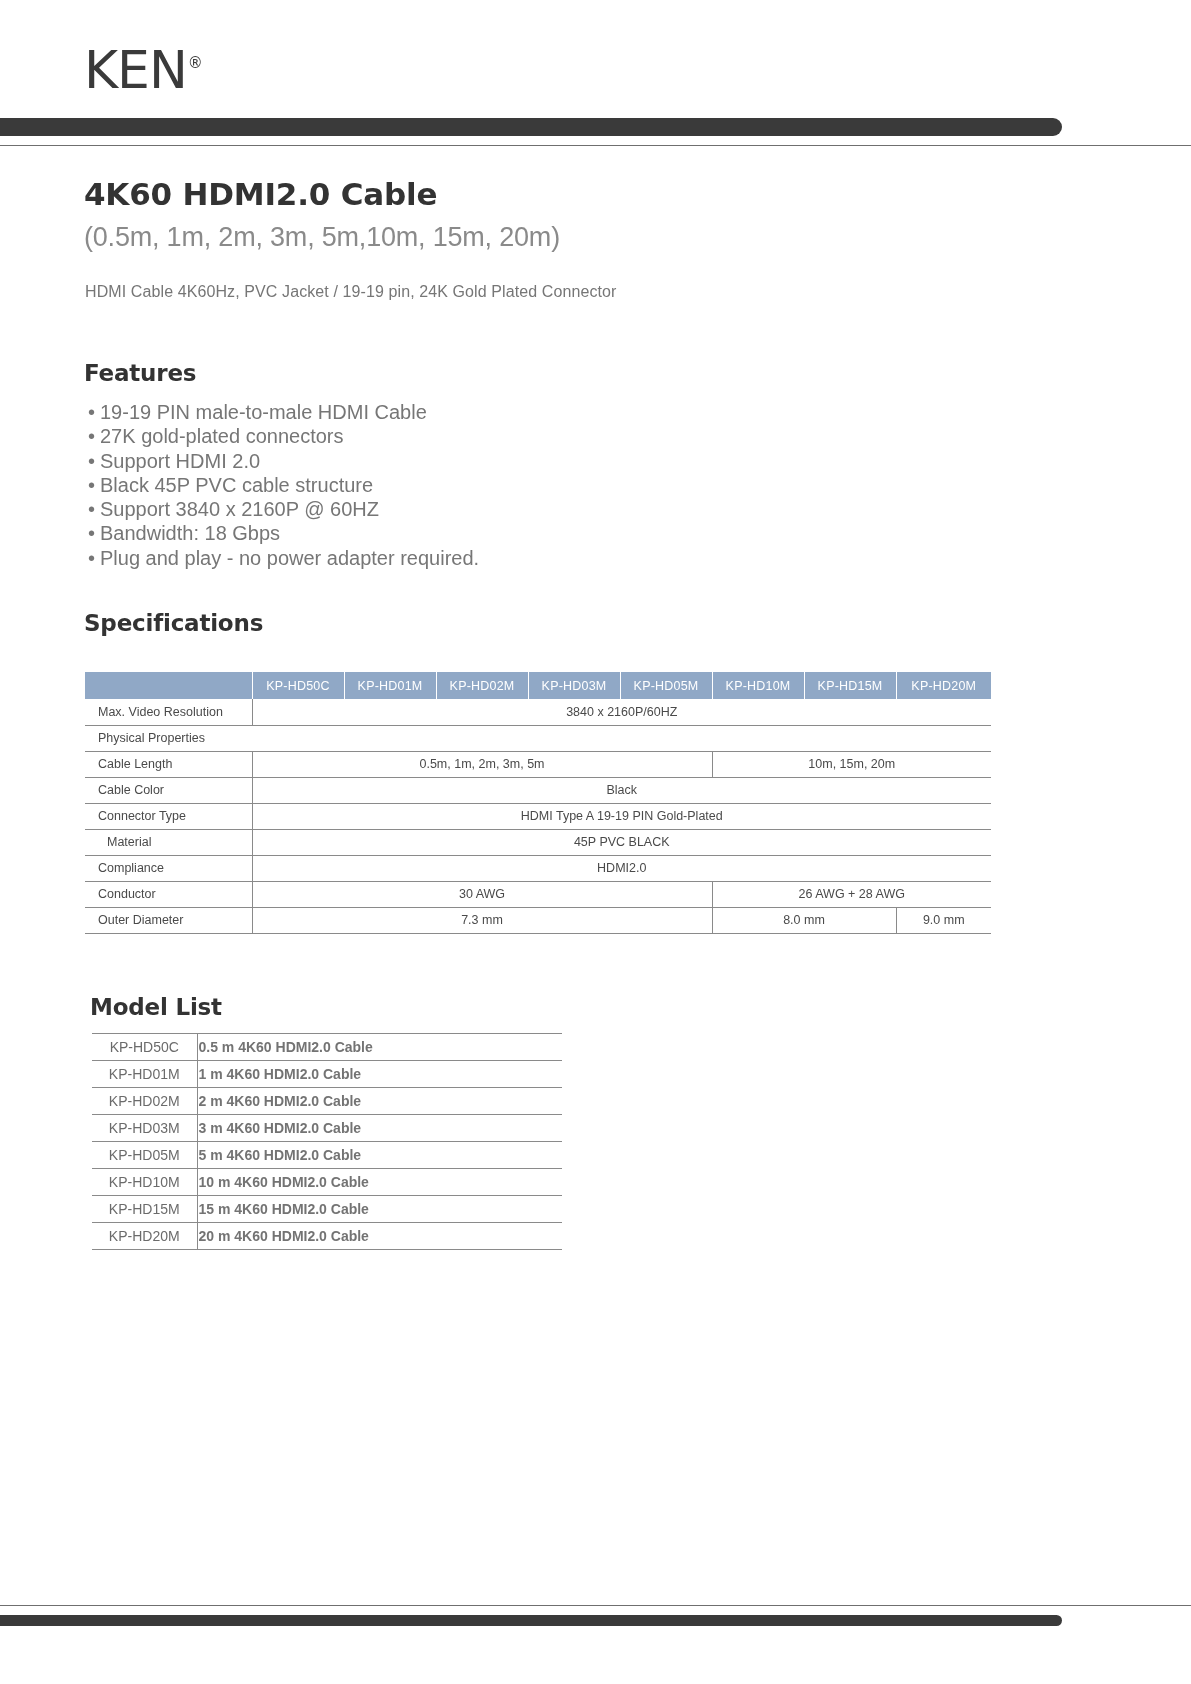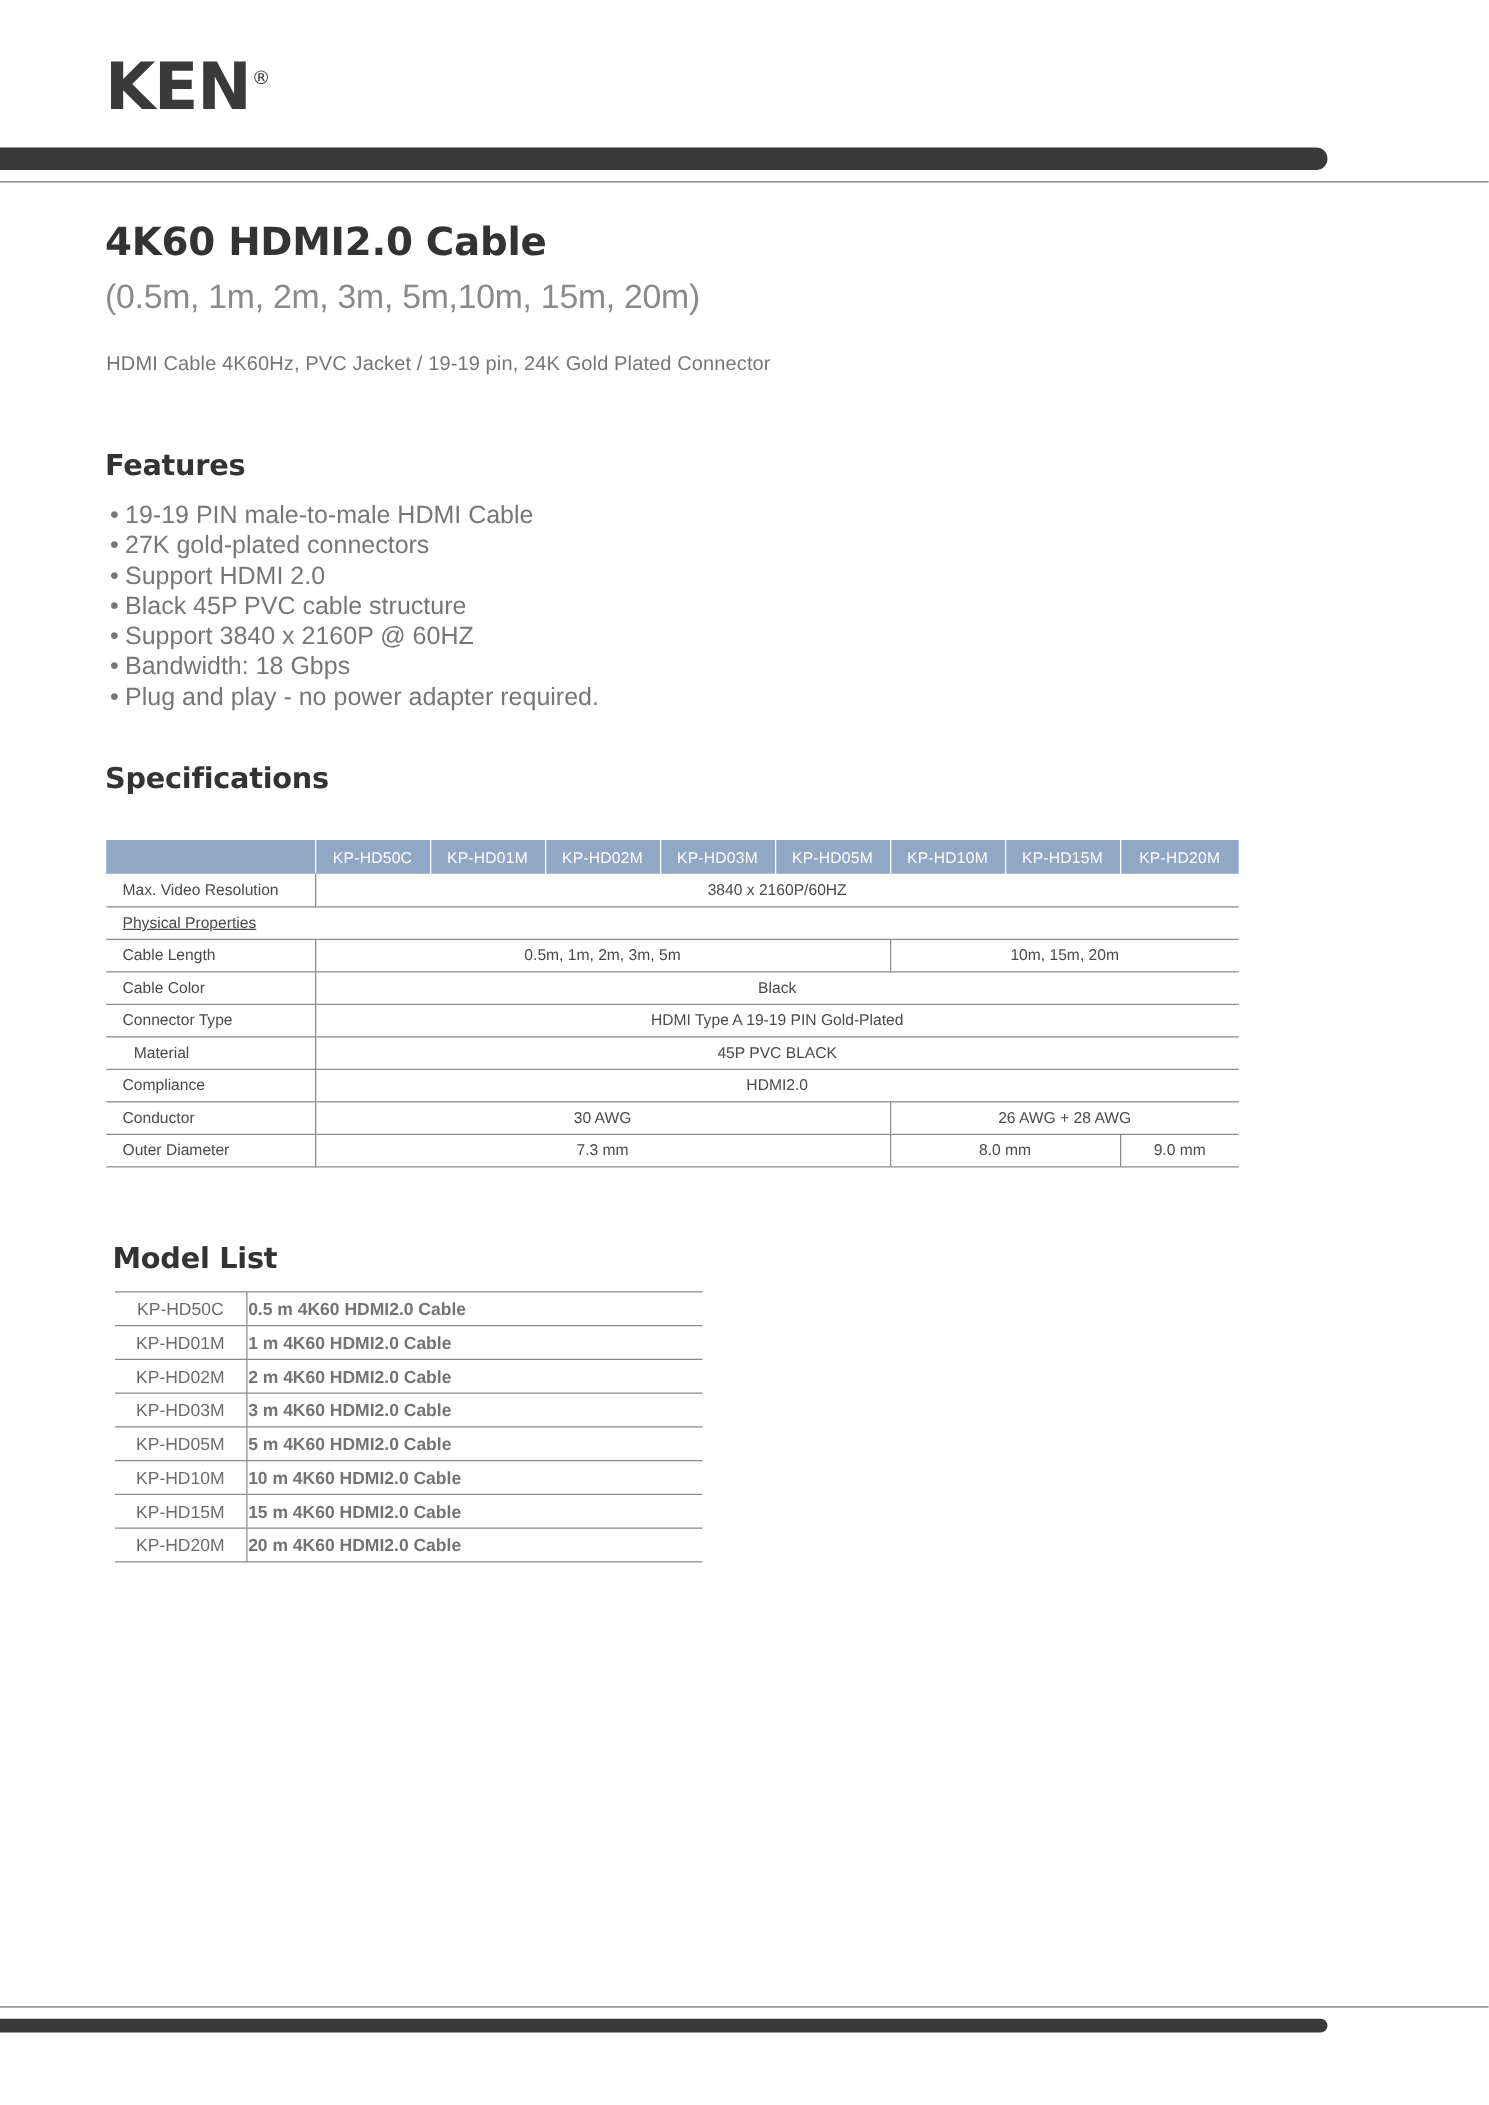--- a/index.html
+++ b/index.html
@@ -15,21 +15,21 @@
   }
 
   
   .logo-wrap {
     position: absolute;
     left: 84px;
     top: 44px;
   }
   .logo-text {
     font-size: 52px;
-    font-weight: bold;
+    font-weight: normal;
     letter-spacing: -1px;
     color: #3a3a3a;
     line-height: 1;
     display: inline-block;
     font-family: "DejaVu Sans", sans-serif;
   }
   .logo-reg {
     display: inline-block;
     vertical-align: super;
     font-size: 15px;
@@ -157,21 +157,20 @@
     text-align: left;
     padding-left: 13px;
     border-right: 1px solid #8a8a8a;
     width: 167px;
   }
   .spec-table tbody tr td.label.indent { padding-left: 22px; margin-top: 24px; }
   .spec-table tbody tr td.sec {
     text-align: left;
     padding-left: 13px;
     border-right: none;
-    text-decoration: underline;
   }
   .spec-table tbody tr td.vdiv { border-left: 1px solid #8a8a8a; }
   .spec-table tbody tr.first-row td { border-top: none; }
 
   
   .model-table {
     position: absolute;
     left: 92px;
     top: 1033px;
     width: 470px;

